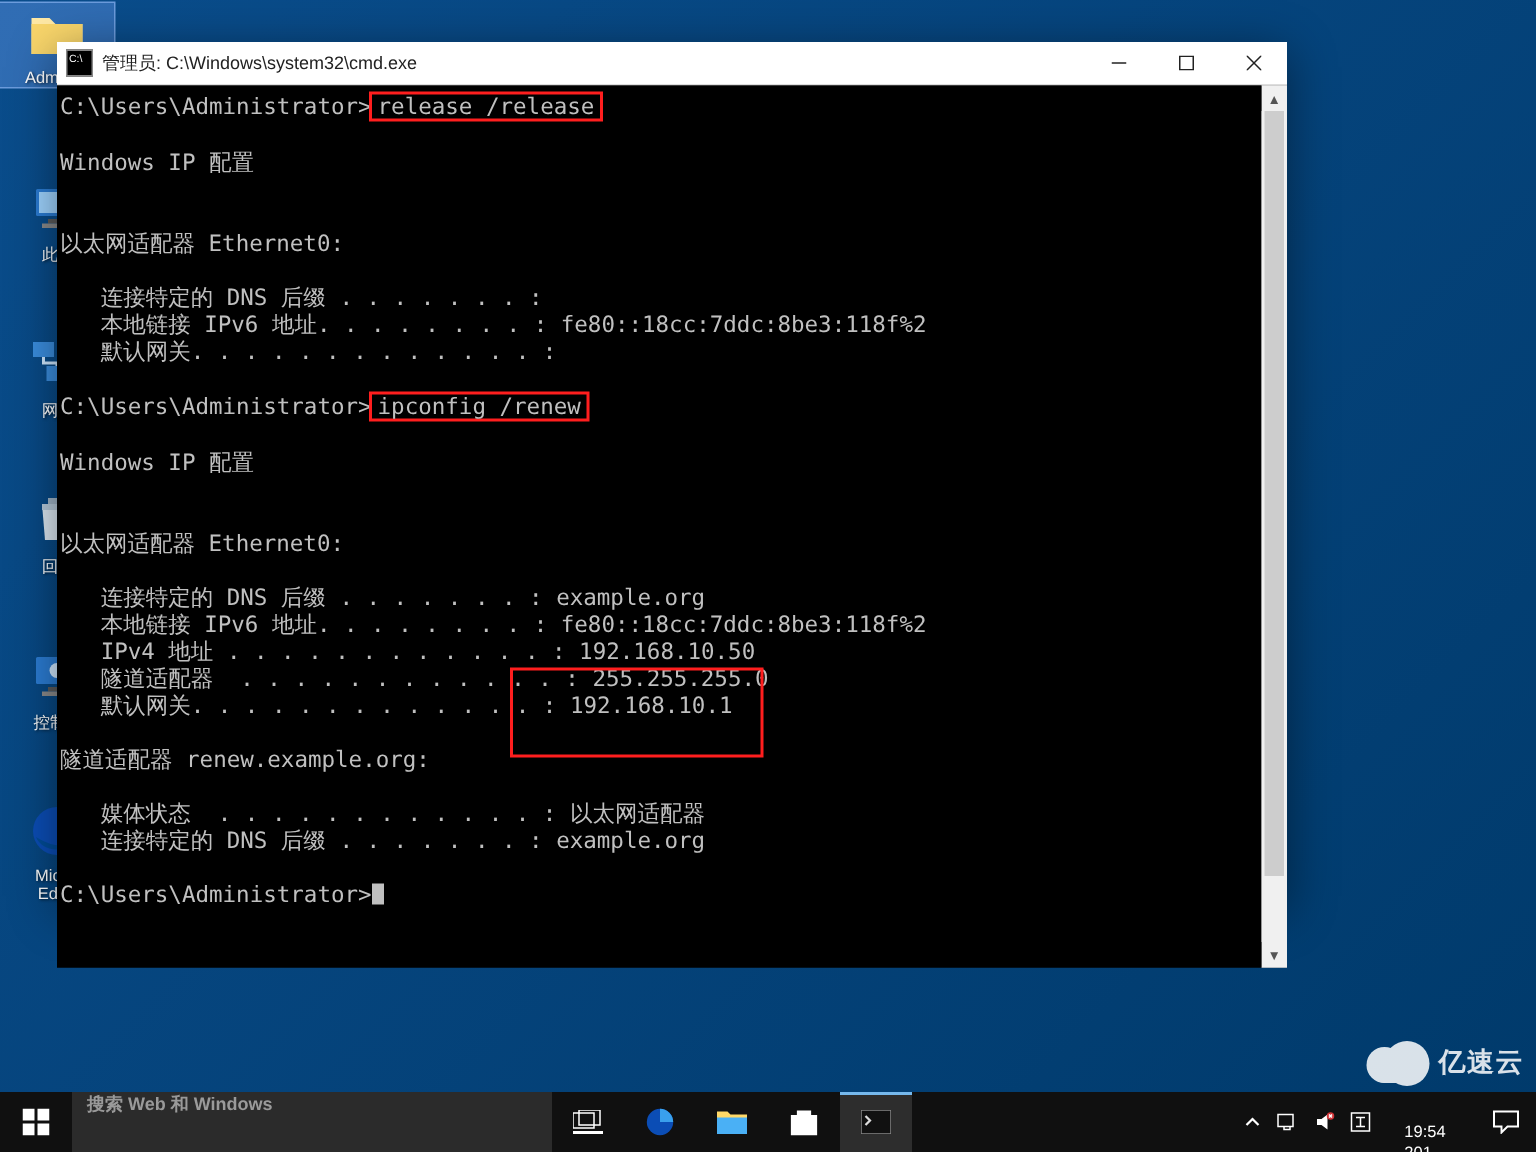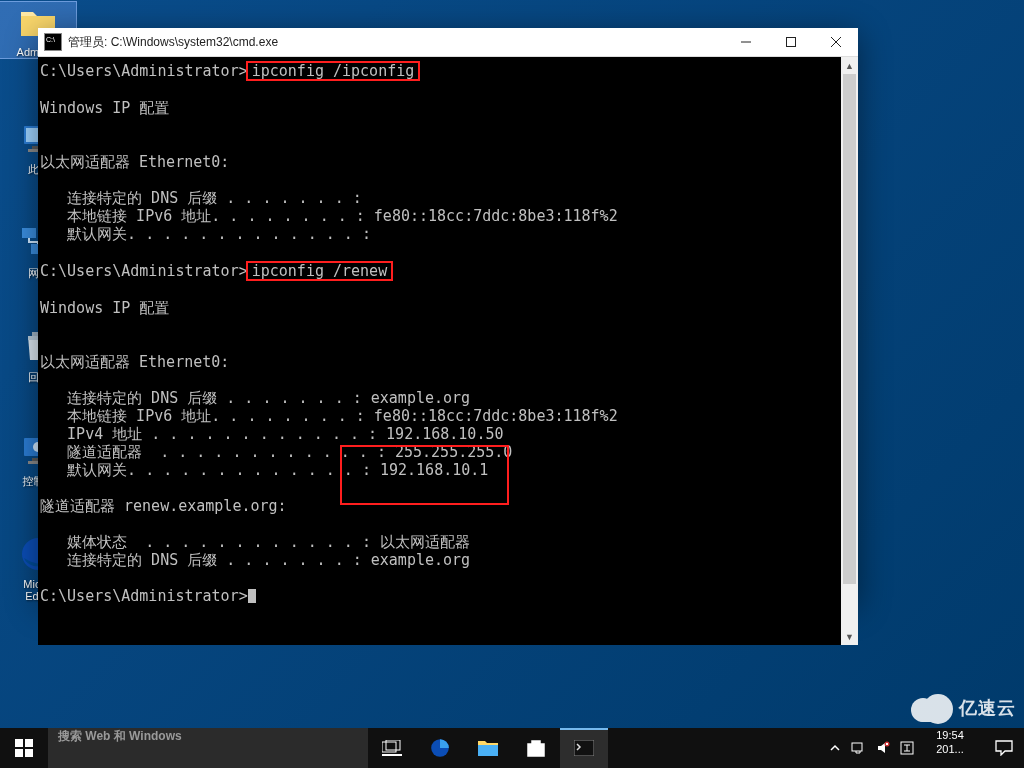--- a/index.html
+++ b/index.html
@@ -180,20 +180,21 @@
     align-items: center;
     gap: 10px;
     padding: 0 6px;
   }
   .taskbar .clock {
     width: 60px;
     text-align: center;
     line-height: 14px;
     font-size: 11px;
     padding-right: 4px;
+    margin-top: 20px;
   }
   .taskbar .notif {
     width: 40px;
     display: flex;
     align-items: center;
     justify-content: center;
   }
   
   .watermark {
     position: absolute;
@@ -307,21 +308,21 @@
             <rect x="0.5" y="0.5" width="9" height="9" fill="none" stroke="#222" stroke-width="1"></rect>
           </svg>
       </div>
       <div class="btn close">
         <svg width="10" height="10" viewBox="0 0 10 10">
             <path d="M0 0l10 10M10 0L0 10" stroke="#222" stroke-width="1"></path>
           </svg>
       </div>
     </div>
     <div class="terminal-wrap">
-      <div class="terminal"><span>C:\Users\Administrator&gt;</span><span class="hl-red">ipconfig /ipconfig</span>
+      <div class="terminal"><span>C:\Users\Administrator&gt;</span><span class="hl-red">release /release</span>
 
 <span>Windows IP 配置</span>
 
 
 <span>以太网适配器 Ethernet0:</span>
 
 <span>   连接特定的 DNS 后缀 . . . . . . . :</span>
 <span>   本地链接 IPv6 地址. . . . . . . . : fe80::18cc:7ddc:8be3:118f%2</span>
 <span>   默认网关. . . . . . . . . . . . . :</span>
 

